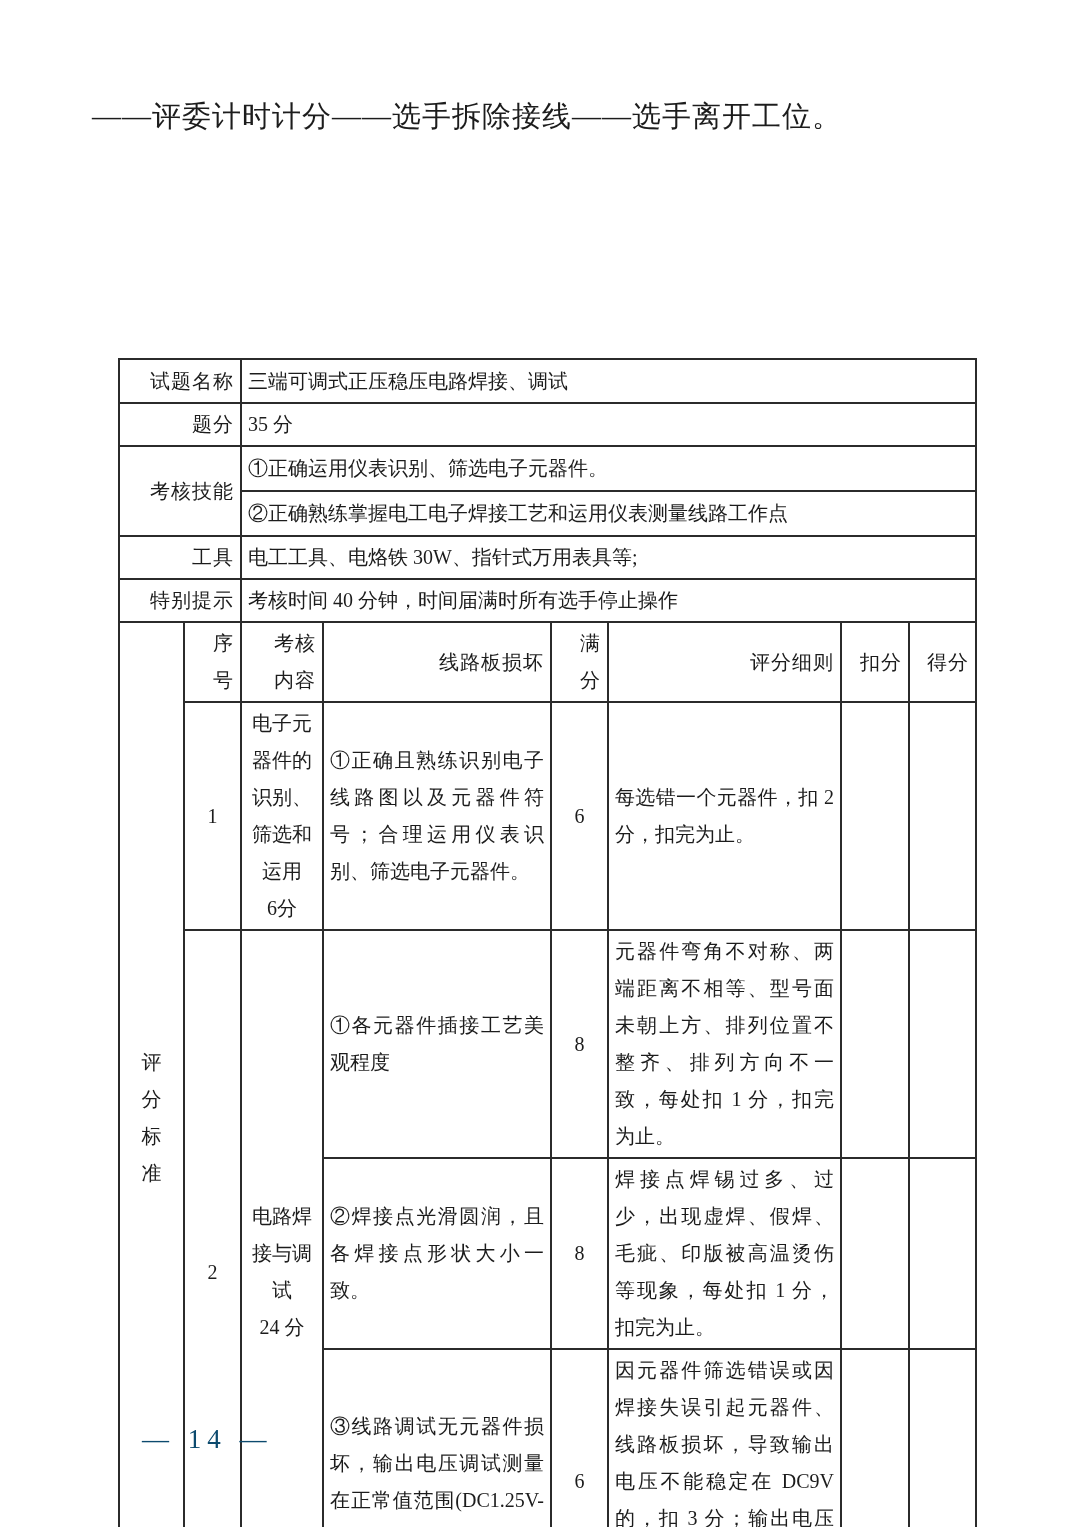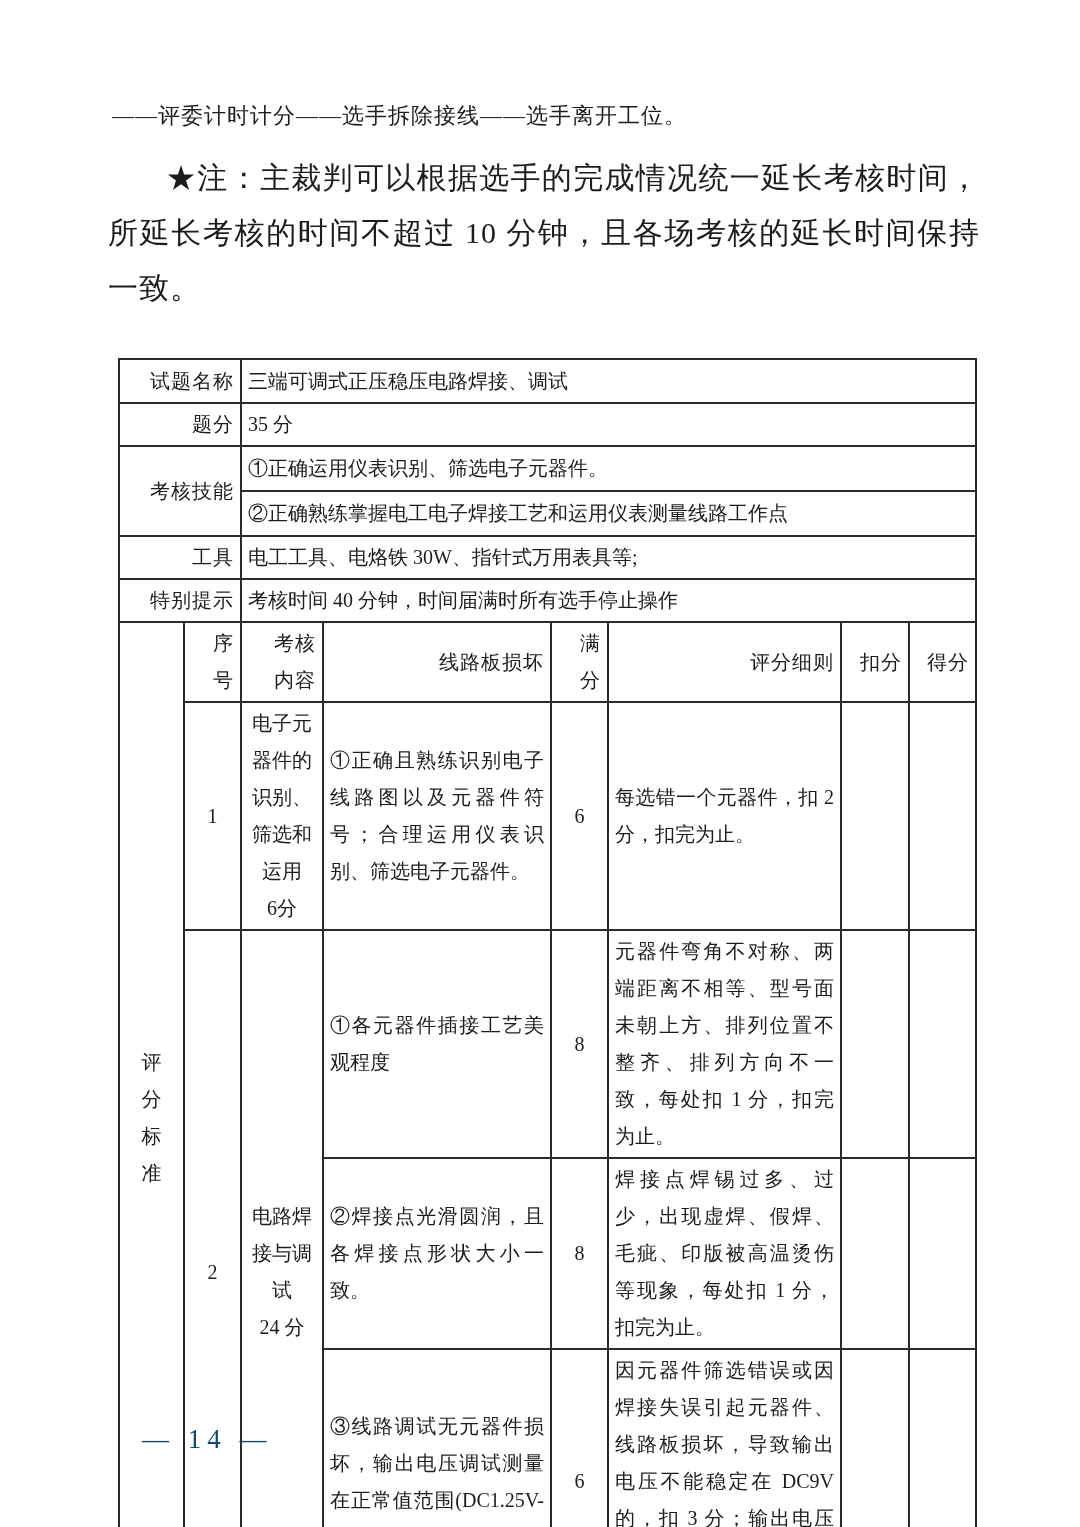--- a/index.html
+++ b/index.html
@@ -5,22 +5,22 @@
   html,body{margin:0;padding:0;background:#ffffff;}
   .page{
     position:relative;
     width:1080px;height:1527px;
     background:#ffffff;
     font-family:"Liberation Serif","DejaVu Serif",serif;
     color:#1c1c1c;
     overflow:hidden;
   }
   .intro-line{
-    position:absolute;left:112px;top:96px;width:880px;
-    font-size:22px;line-height:40px;letter-spacing:1px;
+    position:absolute;left:92px;top:96px;width:880px;
+    font-size:29px;line-height:40px;letter-spacing:1px;
   }
   .note-para{
     position:absolute;left:108px;top:150px;width:872px;
     font-size:30px;line-height:55px;letter-spacing:1px;
     text-align:justify;text-indent:58px;
   }
   .section-heading{
     position:absolute;left:180px;top:314px;
     font-size:30px;font-weight:bold;letter-spacing:2px;
   }
@@ -47,21 +47,20 @@
     font-size:27px;letter-spacing:6px;color:#0c4a6e;
   }
 </style>
 </head>
 <body>
 
 <div class="page">
 
   <div class="intro-line">——评委计时计分——选手拆除接线——选手离开工位。</div>
 
-  <div class="note-para">★注：主裁判可以根据选手的完成情况统一延长考核时间，所延长考核的时间不超过 10 分钟，且各场考核的延长时间保持一致。</div>
 
 
   <table class="main">
     <colgroup>
       <col style="width:65px">
         <col style="width:57px">
         <col style="width:82px">
         <col style="width:228px">
       <col style="width:57px">
         <col style="width:233px">

